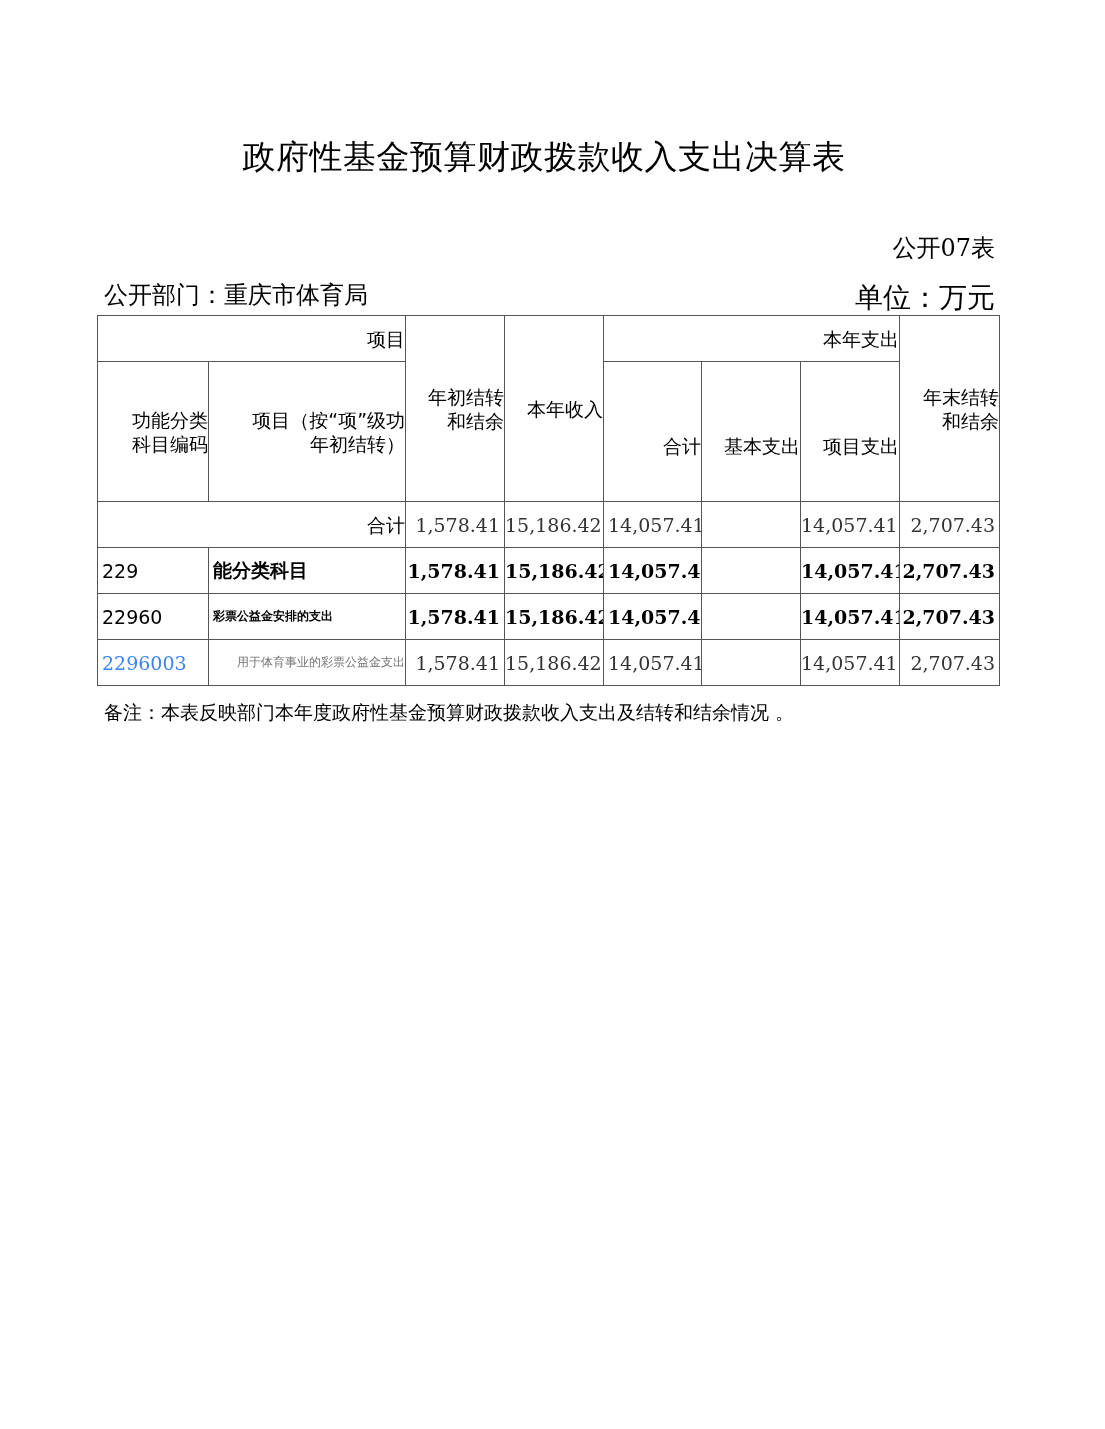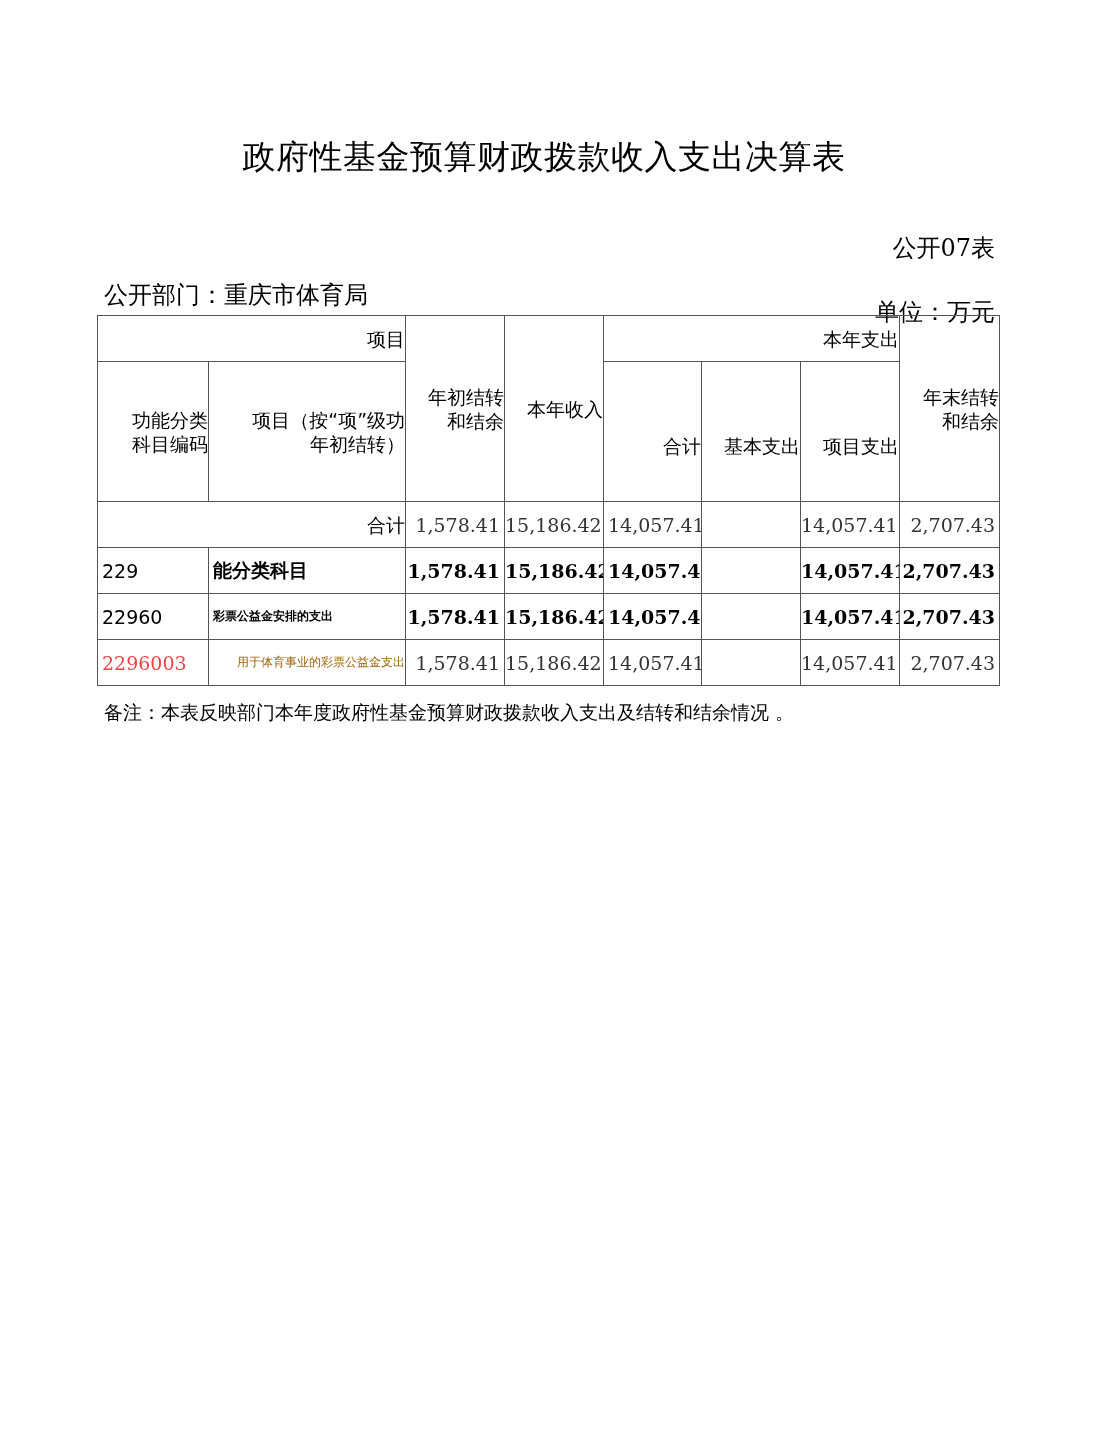--- a/index.html
+++ b/index.html
@@ -1,30 +1,30 @@
 <!DOCTYPE html>
 <html><head>
   <meta charset="utf-8">
   <style>
     html, body { margin: 0; padding: 0; background: #ffffff; }
     body { width: 1105px; height: 1429px; position: relative; color: #000; font-family: "DejaVu Sans", sans-serif; }
     .title { position: absolute; left: 0; top: 135px; width: 1088px; text-align: center; font-size: 33px; letter-spacing: 0.5px; font-family: Liberation Mono, monospace; }
     .form-no { position: absolute; right: 110px; top: 232px; font-size: 24px; font-family: "DejaVu Serif", serif; }
     .dept { position: absolute; left: 104px; top: 279px; font-size: 24px; font-family: "DejaVu Serif", serif; }
-    .unit { position: absolute; right: 110px; top: 296px; font-size: 24px; font-family: "DejaVu Serif", serif; }
+    .unit { position: absolute; right: 110px; top: 279px; font-size: 28px; font-family: "DejaVu Serif", serif; }
     table.main { position: absolute; left: 97px; top: 315px; width: 902px; border-collapse: collapse; table-layout: fixed; }
     table.main td { border: 1.5px solid #555; padding: 0; text-align: right; vertical-align: middle; font-size: 19px; overflow: hidden; white-space: nowrap; }
     .hdr { font-family: "DejaVu Sans", sans-serif; line-height: 24px; }
     .num { text-align: right !important; padding-right: 4px !important; font-family: "DejaVu Serif", serif; font-size: 19px; }
     .num.bold { font-weight: bold; }
     .num.light { color: #333; }
     .code { text-align: left !important; padding-left: 4px !important; font-family: "DejaVu Sans", sans-serif; }
-    .code.light { color: #ef4444; font-family: "DejaVu Serif", serif; }
+    .code.light { color: #3b82f6; font-family: "DejaVu Serif", serif; }
     .name-bold { text-align: left !important; padding-left: 4px !important; font-weight: bold; }
-    .name-small { font-size: 12px !important; color: #a16207; }
+    .name-small { font-size: 12px !important; color: #737373; }
     .note { position: absolute; left: 104px; top: 700px; font-size: 19px; font-family: "DejaVu Serif", serif; text-align: right; }
   </style>
 </head>
 <body>
 
 <div class="title">政府性基金预算财政拨款收入支出决算表</div>
 <div class="form-no">公开07表</div>
 <div class="dept">公开部门：重庆市体育局</div>
 <div class="unit">单位：万元</div>
 

